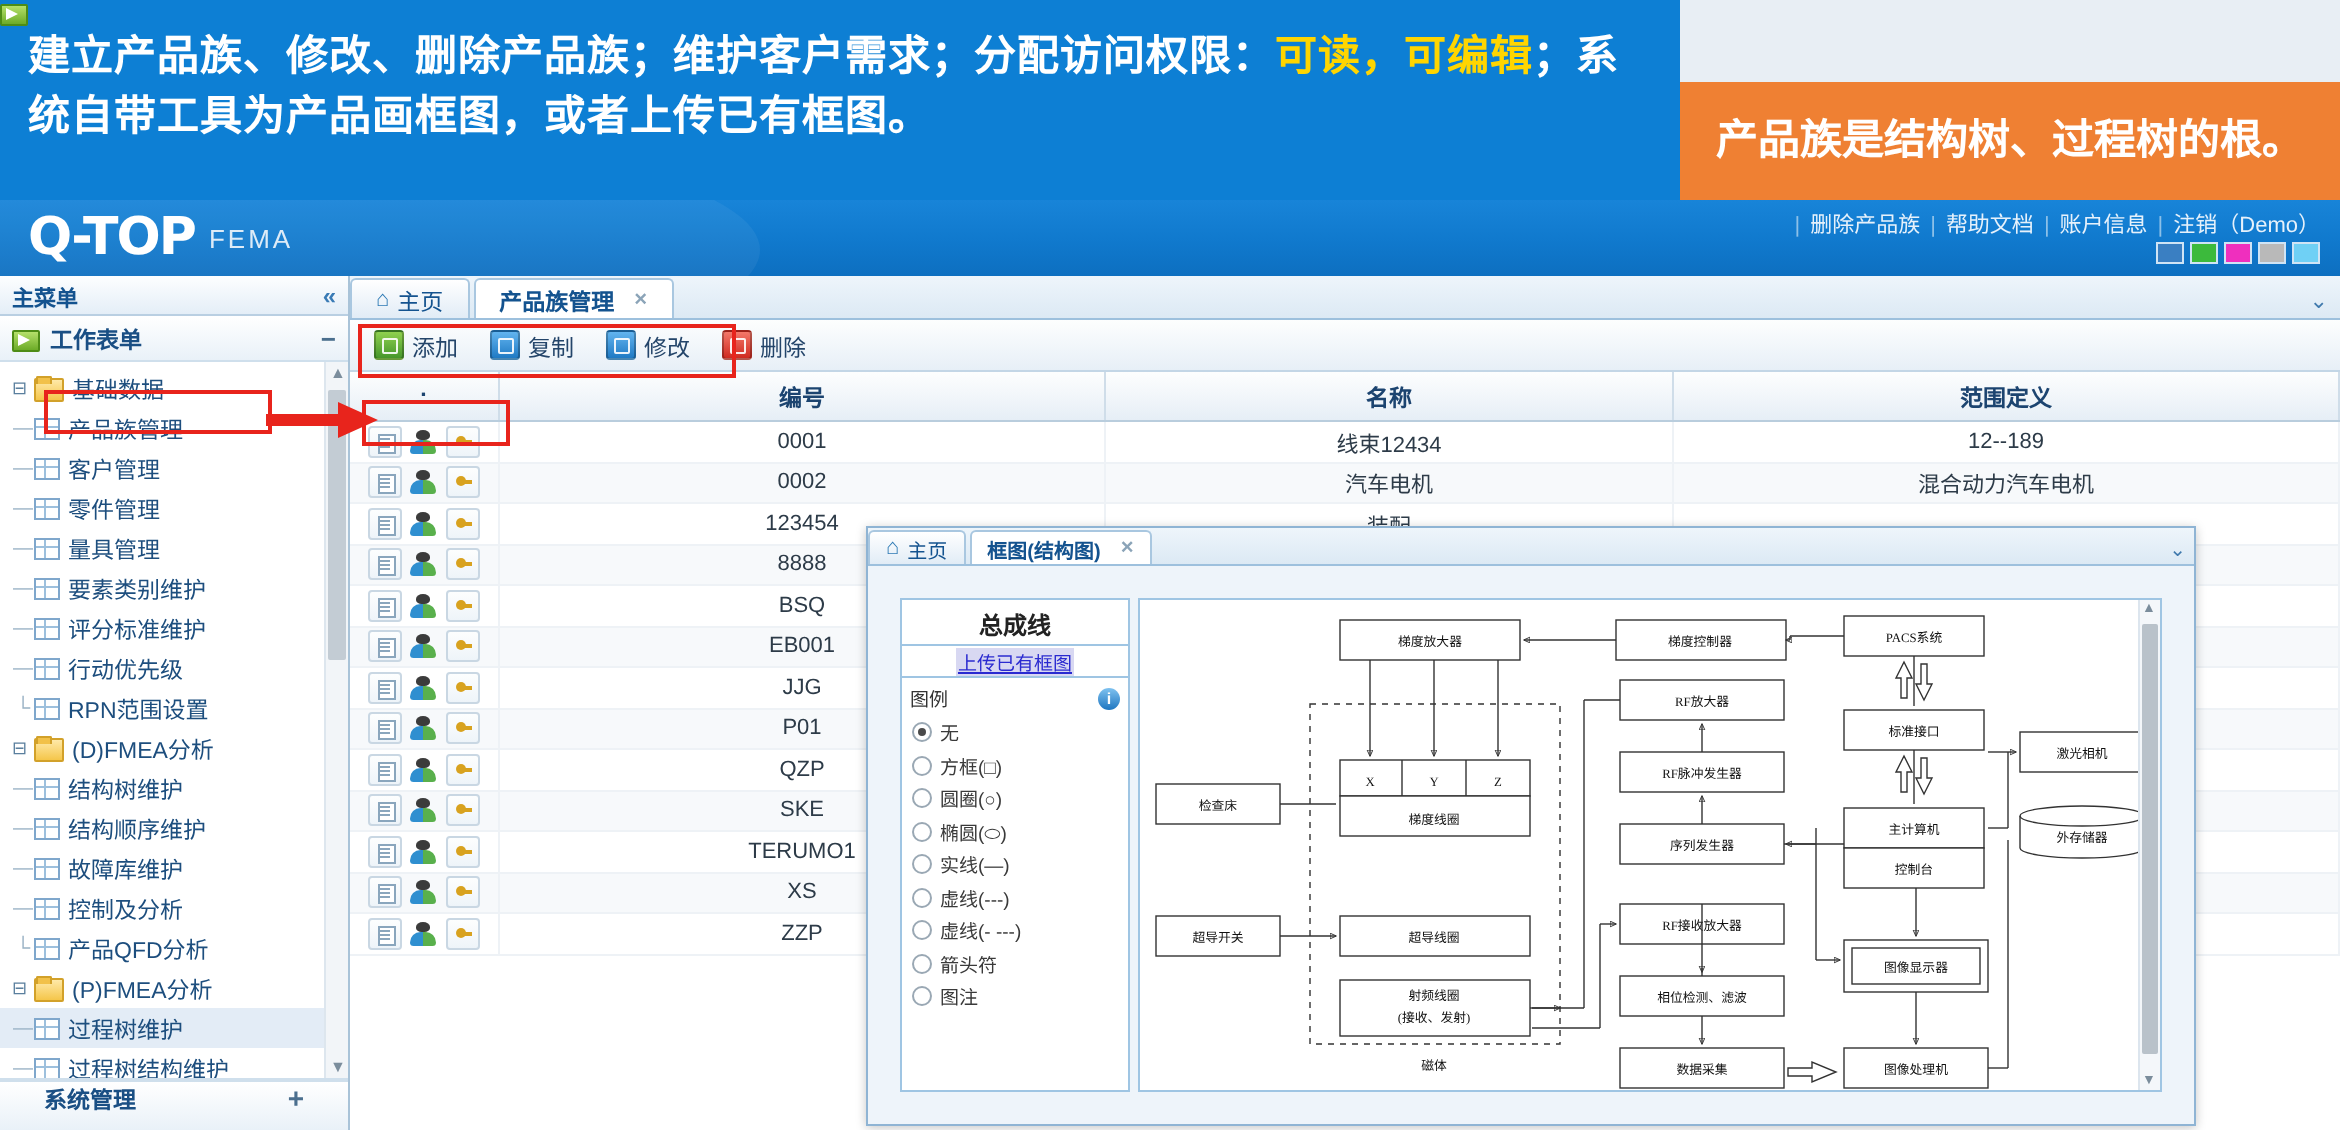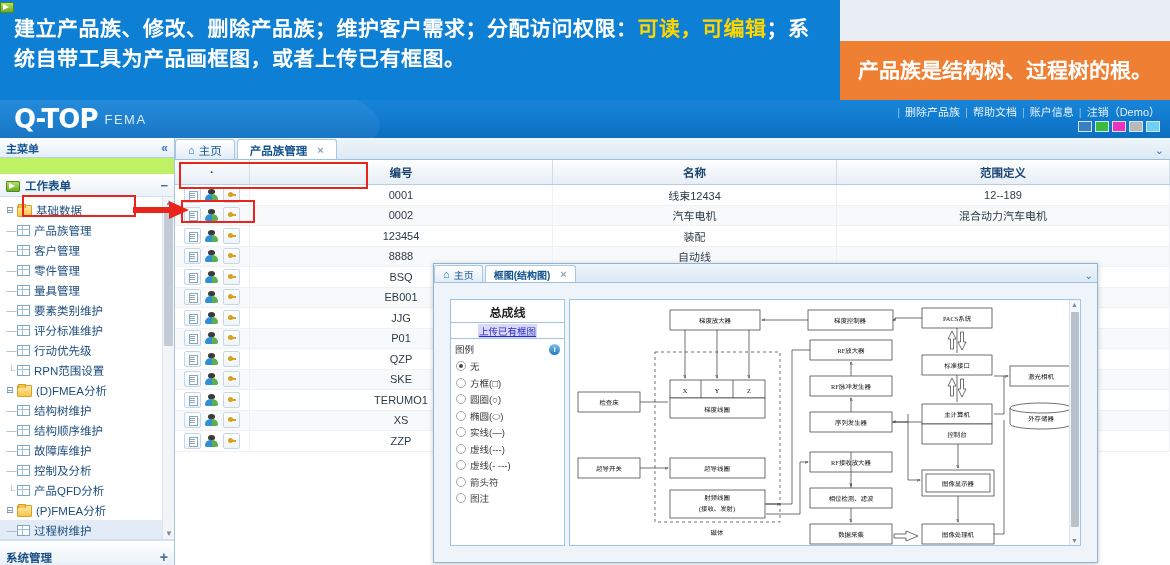--- a/index.html
+++ b/index.html
@@ -47,33 +47,33 @@
   .hdr-links span.sep{margin:0 5px;color:#8cc0e8;}
   .hdr-links a{color:#e6f1fb;text-decoration:none;}
   .hdr-swatches{position:absolute;right:10px;top:21px;display:flex;gap:3px;}
   .sw{width:12px;height:9px;border:1px solid #cfe4f5;display:block;}
 
   
   .body{display:flex;height:427px;width:1170px;background:#eaf0f6;}
 
   
   .sidebar{
-    flex:0 0 175px;background:#bef264;border-right:1px solid #a9c3d8;
+    flex:0 0 175px;background:#7dd3fc;border-right:1px solid #a9c3d8;
     display:flex;flex-direction:column;box-sizing:border-box;
   }
   .side-title{
     height:19px;display:flex;align-items:center;justify-content:space-between;
     background:linear-gradient(to bottom,#fdfeff,#e4eef7);
     border-bottom:1px solid #b9cfe2;padding:0 6px;font-weight:bold;color:#14538f;font-size:11px;
   }
   .collapse{color:#3a7bb5;font-size:12px;cursor:pointer;}
   .group-head{
     height:22px;display:flex;align-items:center;
     background:linear-gradient(to bottom,#ffffff,#e9f1f8);
-    border-bottom:1px solid #cfdfec;padding:0 6px;font-weight:bold;color:#1a4f84;font-size:11.5px;margin-top:16px;
+    border-bottom:1px solid #cfdfec;padding:0 6px;font-weight:bold;color:#1a4f84;font-size:11.5px;
   }
   .group-head .gicon{
     width:14px;height:12px;margin-right:5px;position:relative;flex:0 0 auto;
   }
   .gicon:before{
     content:"";position:absolute;left:0;top:2px;width:12px;height:9px;
     background:linear-gradient(to bottom,#b5e06a,#6cab28);border:1px solid #4e8c16;border-radius:1px;
   }
   .gicon:after{
     content:"";position:absolute;left:3px;top:4px;width:0;height:0;
@@ -105,23 +105,23 @@
   .leaf-line{width:11px;color:#9bb3c6;font-size:10px;flex:0 0 auto;text-align:center;}
   .side-scroll{
     position:absolute;right:0;top:0;width:11px;height:100%;
     background:#f2f5f8;border-left:1px solid #dde6ee;
   }
   .side-scroll .thumb{position:absolute;top:14px;left:1px;width:9px;height:135px;background:#c3ccd4;border-radius:1px;}
   .side-scroll .up,.side-scroll .dn{position:absolute;left:2px;font-size:8px;color:#7b8d9c;}
   .side-scroll .up{top:1px;}
   .side-scroll .dn{bottom:1px;}
   .side-foot{
-    height:24px;display:flex;align-items:flex-end;
+    height:24px;display:flex;align-items:flex-start;
     background:linear-gradient(to bottom,#ffffff,#e9f1f8);
-    border-top:1px solid #cfdfec;padding:0 6px;font-weight:bold;color:#1a4f84;font-size:11.5px;
+    border-top:1px solid #cfdfec;padding:0 22px;font-weight:bold;color:#1a4f84;font-size:11.5px;
   }
   .side-foot .pm{margin-left:auto;font-weight:bold;color:#4b6f8e;font-size:14px;}
 
   
   .redbox{position:absolute;border:2px solid #e8241c;pointer-events:none;}
   .arrow{position:absolute;pointer-events:none;}
 
   
   .main{flex:1;display:flex;flex-direction:column;min-width:0;background:#f6f9fc;}
   .tabbar{
@@ -395,20 +395,38 @@
           <span class="home">⌂</span>
           <span>主页</span>
         </div>
         <div class="tab active">
           <span>产品族管理</span>
           <span class="x">×</span>
         </div>
         <span class="chev">⌄</span>
       </div>
 
+      <div class="toolbar">
+        <div class="tbtn">
+          <span class="sqi green"></span>
+          <span>添加</span>
+        </div>
+        <div class="tbtn">
+          <span class="sqi blue"></span>
+          <span>复制</span>
+        </div>
+        <div class="tbtn">
+          <span class="sqi blue"></span>
+          <span>修改</span>
+        </div>
+        <div class="tbtn">
+          <span class="sqi red"></span>
+          <span>删除</span>
+        </div>
+      </div>
 
       <div class="gridarea">
         <table class="grid">
           <thead>
             <tr>
               <th class="col-act">·</th>
               <th class="col-code">编号</th>
               <th class="col-name">名称</th>
               <th class="col-scope">范围定义</th>
             </tr>

